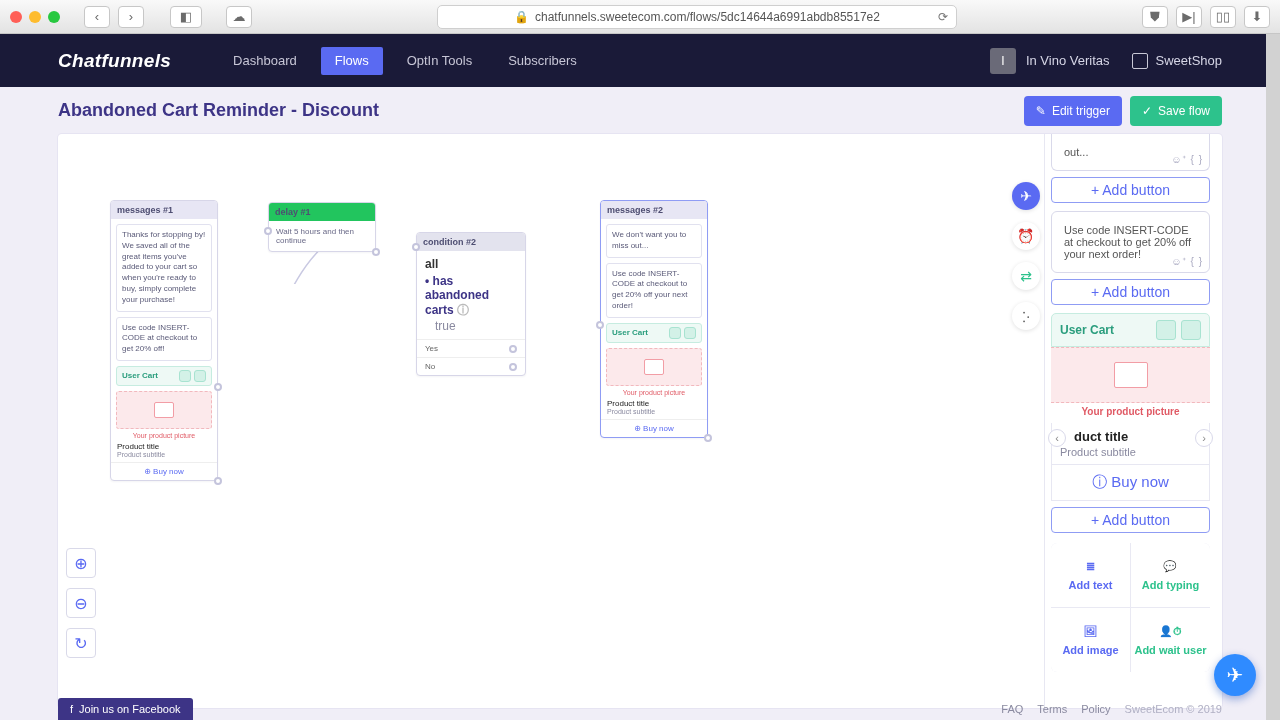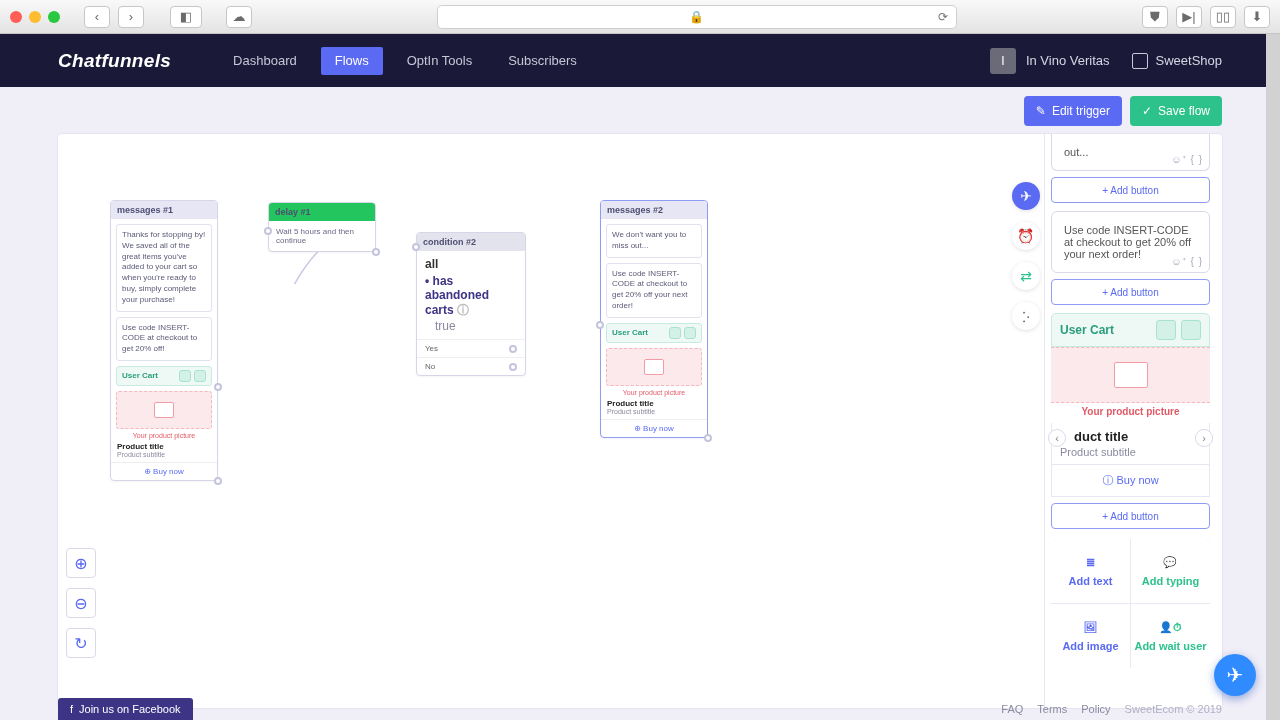--- a/index.html
+++ b/index.html
@@ -35,39 +35,39 @@
   .node{position:absolute;background:#fff;border:1px solid #d7d6e8;border-radius:4px;font-size:9px;color:#3a3a5a;box-shadow:0 1px 2px rgba(40,40,80,.05)}
   .node .hdr{background:#e7e6f4;font-size:9px;font-weight:600;padding:4px 6px;color:#4e4e72;border-radius:3px 3px 0 0}
   .node.delay .hdr{background:#22c55e}
   .node.cond .hdr{background:#e3e3ee}
   .block{border:1px solid #e1e1ef;border-radius:3px;margin:5px;padding:5px;font-size:8px;color:#5a5a78;line-height:1.35}
   .user-cart-hdr{display:flex;align-items:center;justify-content:space-between;background:#eef9f5;border:1px solid #c6ece0;border-radius:3px;margin:5px;padding:3px 5px;font-size:8px;color:#2a9d7d;font-weight:600}
   .mini-chip{width:12px;height:12px;border-radius:3px;background:#d3f1e7;border:1px solid #a8e3d1}
   .prod-pic{margin:0 5px 3px;height:38px;border:1px dashed #f2b8bd;border-radius:3px;background:#fce9eb;display:flex;align-items:center;justify-content:center}
   .tee{width:20px;height:16px;background:#fff;border:1px solid #f29da5;border-radius:2px;position:relative}
   .prod-cap{color:#e05a65;font-size:7px;text-align:center;margin-bottom:3px}
-  .prod-title{font-size:8px;font-weight:700;padding:0 6px;color:#222}
+  .prod-title{font-size:8px;font-weight:400;padding:0 6px;color:#222}
   .prod-sub{font-size:7px;color:#8a8aa0;padding:0 6px 4px}
   .buy{font-size:8px;color:#5a6af2;text-align:center;padding:4px;border-top:1px solid #eee}
   .cond-body{padding:6px 8px;font-size:12px;color:#555}
   .cond-row{display:flex;justify-content:space-between;align-items:center;border-top:1px solid #eee;padding:4px 8px;font-size:8px;color:#666}
   .port{width:8px;height:8px;border:2px solid #c4c4dc;background:#fff;border-radius:50%;position:absolute}
   svg.wires{position:absolute;inset:0;pointer-events:none}
   
   .right-panel{position:absolute;right:6px;top:0;bottom:0;width:172px;background:#fff;border-left:1px solid #e7e7f2;overflow:hidden;font-size:11px;color:#555}
   .rp-msg{border:1px solid #d9d9ea;border-radius:6px;margin:6px;padding:12px;font-size:11px;color:#555;position:relative}
   .rp-meta{position:absolute;right:6px;bottom:4px;color:#a8a8c0;font-size:10px;letter-spacing:1px}
-  .add-btn{border:1px solid #8f9cf4;color:#5a6af2;background:#fff;border-radius:4px;height:26px;margin:0 6px 8px;display:flex;align-items:center;justify-content:center;gap:5px;font-size:10px}
+  .add-btn{border:1px solid #8f9cf4;color:#5a6af2;background:#fff;border-radius:4px;height:26px;margin:0 6px 8px;display:flex;align-items:center;justify-content:center;gap:5px;font-size:14px}
   .rp-cart-hdr{display:flex;align-items:center;justify-content:space-between;background:#eef9f5;border:1px solid #c6ece0;border-radius:5px 5px 0 0;margin:0 6px;padding:6px 8px;color:#2a9d7d;font-weight:600;font-size:12px}
   .rp-pic{margin:0 6px;border:1px dashed #f2b8bd;border-left:none;border-right:none;background:#fce9eb;height:56px;display:flex;align-items:center;justify-content:center}
   .rp-pic .tee{width:34px;height:26px}
   .rp-cap{color:#e05a65;font-size:10px;text-align:center;font-weight:600;padding:3px 0 6px;margin:0 6px;background:#fff}
   .rp-prod{margin:0 6px;border:1px solid #e7e7f2;border-top:none;padding:6px 8px;position:relative}
   .navchip{position:absolute;top:6px;width:18px;height:18px;border:1px solid #d9d9ea;border-radius:50%;background:#fff;color:#888;font-size:11px;display:flex;align-items:center;justify-content:center}
-  .rp-buy{color:#5a6af2;text-align:center;font-size:11px;padding:8px 0;border:1px solid #e7e7f2;border-top:none;margin:0 6px}
+  .rp-buy{color:#5a6af2;text-align:center;font-size:15px;padding:8px 0;border:1px solid #e7e7f2;border-top:none;margin:0 6px}
   .rp-actions{display:grid;grid-template-columns:1fr 1fr;gap:1px;background:#e9e9f3;margin:10px 6px 0;border-radius:6px;overflow:hidden}
   .rp-act{background:#fff;height:64px;display:flex;flex-direction:column;align-items:center;justify-content:center;gap:6px;font-size:11px;font-weight:600}
   .rp-act.blue{color:#5a6af2}.rp-act.teal{color:#2dc28c}
   .tool-rail{position:absolute;right:182px;top:48px;display:flex;flex-direction:column;gap:12px}
   .tool{width:28px;height:28px;border-radius:50%;box-shadow:0 1px 4px rgba(0,0,0,.12);background:#fff;display:flex;align-items:center;justify-content:center;font-size:14px}
   .tool.msgr{background:#5a6af2;color:#fff}
   .tool.clock{color:#e05a65}
   .tool.shuf{color:#2dc28c}
   .tool.tree{color:#555}
   
@@ -89,20 +89,21 @@
   <div style="width:8px"></div>
   <div class="sq-btn">‹</div>
   <div class="sq-btn">›</div>
   <div style="width:10px"></div>
   <div class="sq-btn" style="width:32px">◧</div>
   <div style="width:8px"></div>
   <div class="sq-btn">☁</div>
   <div class="addr">
     <div class="addr-inner">
       <span>🔒</span>
+      <span>chatfunnels.sweetecom.com/flows/5dc14644a6991abdb85517e2</span>
       <span class="reload">⟳</span>
     </div>
   </div>
   <div class="sq-btn">⛊</div>
   <div class="sq-btn">▶|</div>
   <div class="sq-btn">▯▯</div>
   <div class="sq-btn">⬇</div>
 </div>
 <div class="dim"></div>
 
@@ -115,20 +116,21 @@
   <div class="nav-item">OptIn Tools</div>
   <div class="nav-item">Subscribers</div>
   <div class="spacer"></div>
   <div class="avatar">I</div>
   <span style="color:#d6d6e6">In Vino Veritas</span>
   <div class="shop-ico"></div>
   <span style="color:#d6d6e6">SweetShop</span>
 </div>
 
 <div class="page-head">
+  <div class="page-title">Abandoned Cart Reminder - Discount</div>
   <div class="spacer"></div>
   <button class="btn btn-blue">
       <span>✎</span>
       <span>Edit trigger</span>
     </button>
   <div style="width:8px"></div>
   <button class="btn btn-green">
       <span>✓</span>
       <span>Save flow</span>
     </button>

